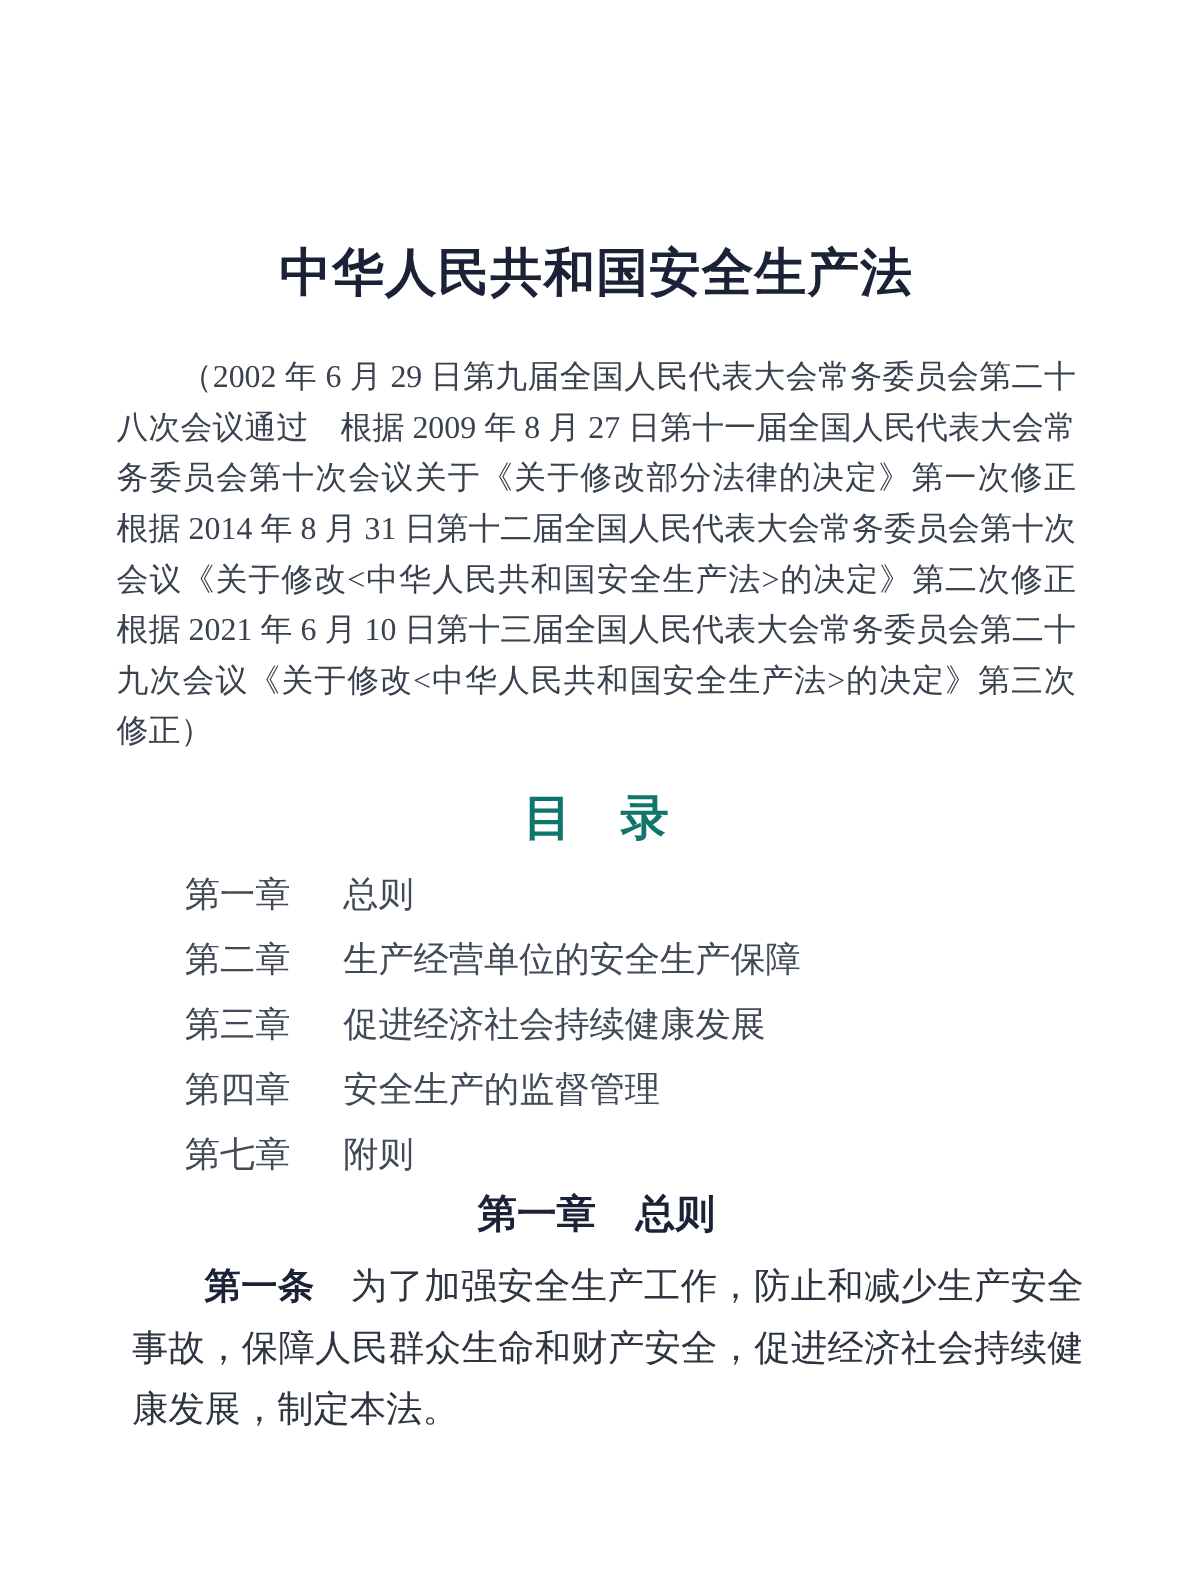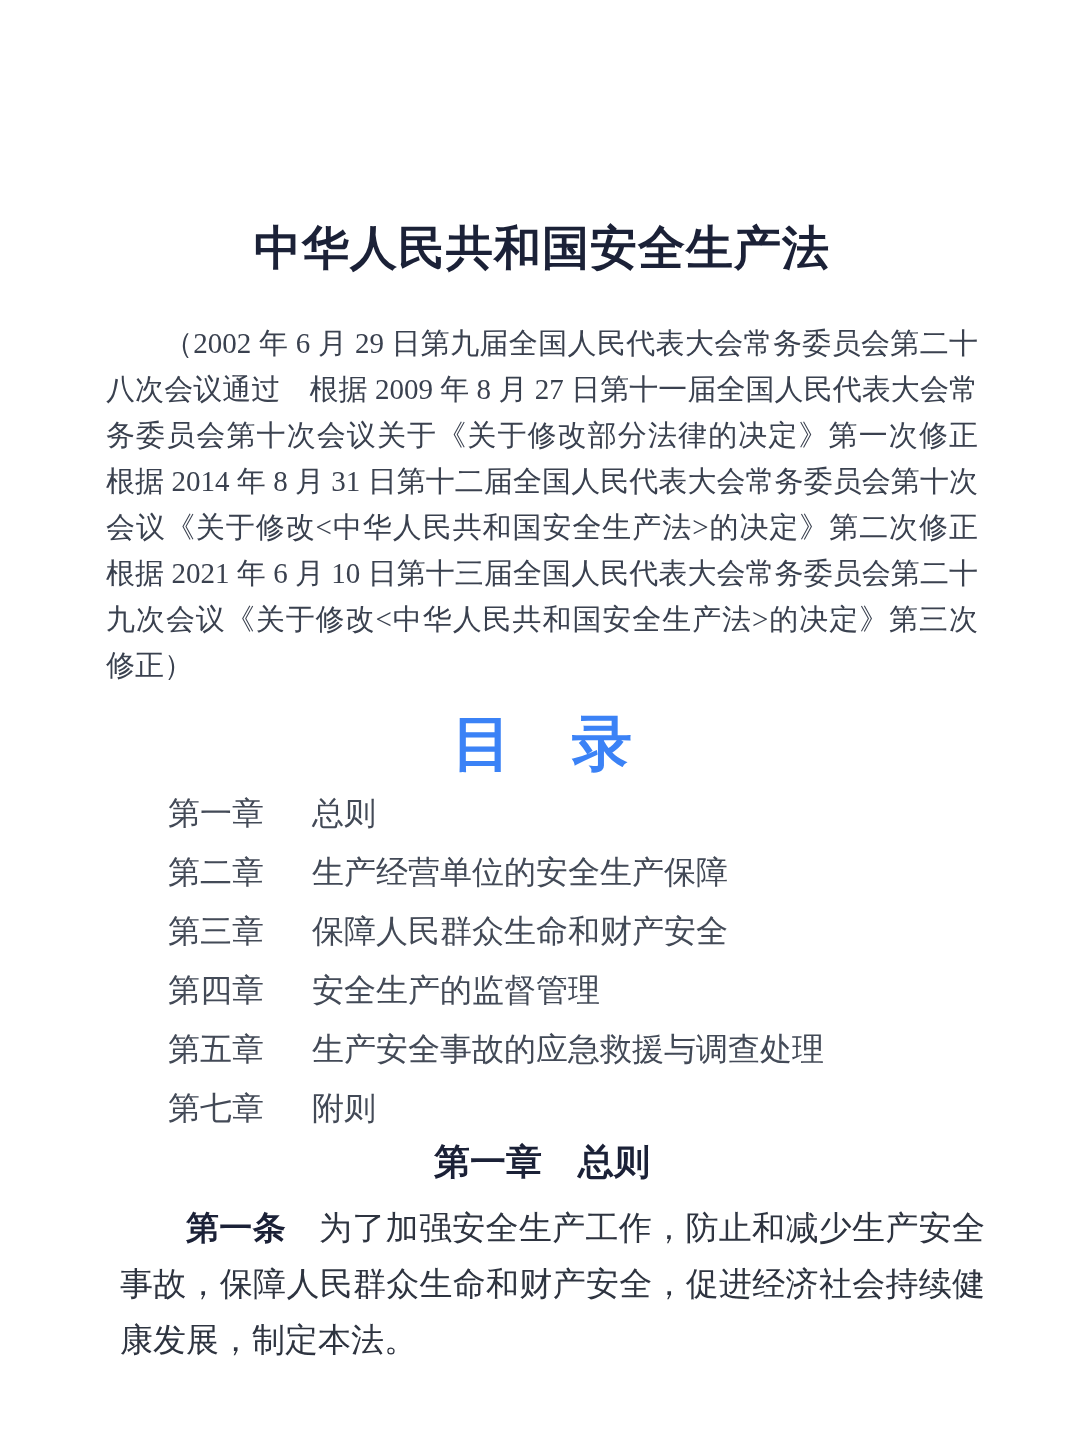--- a/index.html
+++ b/index.html
@@ -34,24 +34,24 @@
     line-height: 46px;
     text-indent: 2em;
     text-align: justify;
     text-justify: inter-ideograph;
     color: #3a414f;
   }
   .toc-heading {
     margin: 30px 0 0 0;
     font-family: "Liberation Sans", sans-serif;
     font-weight: 900;
-    font-size: 60px;
+    font-size: 44px;
     line-height: 52px;
     text-align: center;
-    color: #3b82f6;
+    color: #0f766e;
   }
   .toc-list {
     list-style: none;
     margin: 14px 0 0 0;
     padding: 0 0 0 62px;
   }
   .toc-list li {
     font-size: 32px;
     line-height: 59px;
     color: #434a57;
@@ -97,27 +97,24 @@
   <h2 class="toc-heading">目　录</h2>
 
   <ul class="toc-list">
     <li>
       <span class="toc-chapter">第一章</span><span class="toc-title">总则</span>
     </li>
     <li>
       <span class="toc-chapter">第二章</span><span class="toc-title">生产经营单位的安全生产保障</span>
     </li>
     <li>
-      <span class="toc-chapter">第三章</span><span class="toc-title">保障人民群众生命和财产安全</span>
+      <span class="toc-chapter">第三章</span><span class="toc-title">促进经济社会持续健康发展</span>
     </li>
     <li>
       <span class="toc-chapter">第四章</span><span class="toc-title">安全生产的监督管理</span>
-    </li>
-    <li>
-      <span class="toc-chapter">第五章</span><span class="toc-title">生产安全事故的应急救援与调查处理</span>
     </li>
     <li>
       <span class="toc-chapter">第七章</span><span class="toc-title">附则</span>
     </li>
   </ul>
 
   <h3 class="chapter-heading">第一章　总则</h3>
 
   <p class="article">
     <span class="article-label">第一条</span><span class="article-text">为了加强安全生产工作，防止和减少生产安全事故，保障人民群众生命和财产安全，促进经济社会持续健康发展，制定本法。</span>

